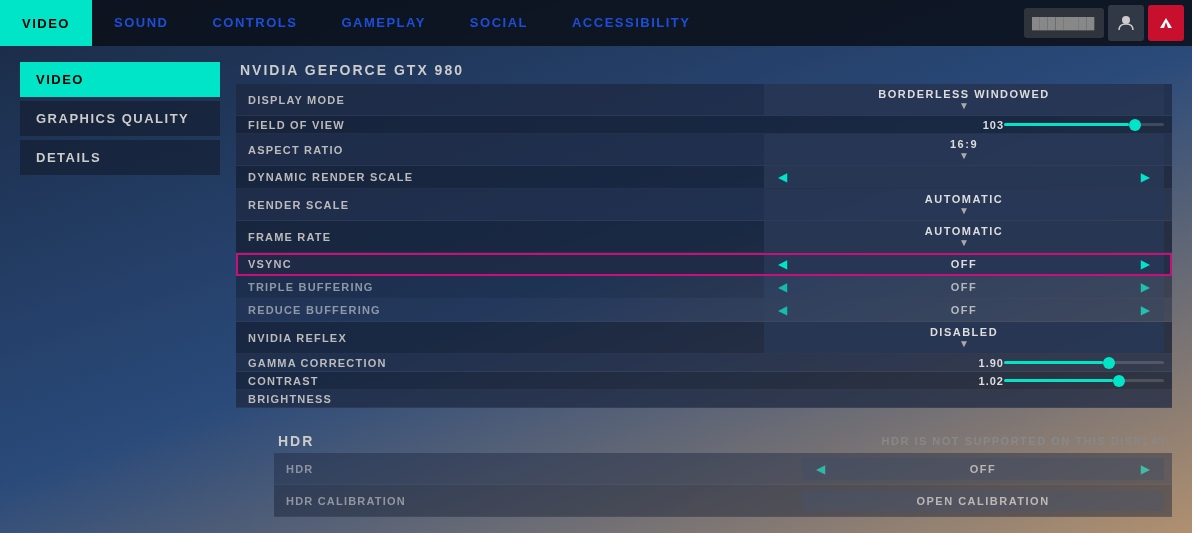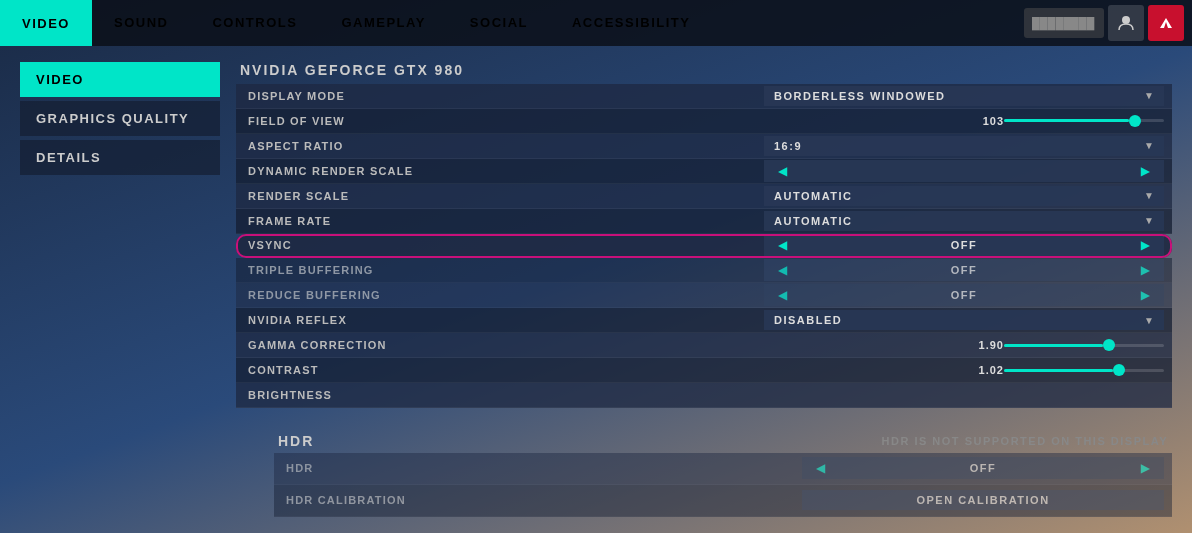--- a/index.html
+++ b/index.html
@@ -30,21 +30,21 @@
       height: 46px;
     }
 
     .nav-tab {
       display: flex;
       align-items: center;
       padding: 0 22px;
       font-size: 13px;
       font-weight: 700;
       letter-spacing: 1.5px;
-      color: #000000;
+      color: #1d4ed8;
       cursor: pointer;
       border-bottom: 2px solid transparent;
       text-transform: uppercase;
     }
 
     .nav-tab.active {
       background: #00e5c8;
       color: #000;
       border-bottom: none;
     }
@@ -155,21 +155,20 @@
 
     .settings-row:nth-child(even) {
       background: rgba(30, 40, 65, 0.75);
     }
 
     .settings-row.highlighted {
       background: rgba(30, 40, 65, 0.9);
       outline: 2px solid #c8107a;
       outline-offset: -2px;
       z-index: 2;
-      border-radius: 10px;
     }
 
     .setting-label {
       flex: 0 0 520px;
       padding: 0 12px;
       font-size: 11px;
       font-weight: 700;
       letter-spacing: 1.2px;
       color: #bbb;
       text-transform: uppercase;
@@ -186,20 +185,21 @@
 
     
     .dropdown-ctrl {
       display: flex;
       align-items: center;
       justify-content: space-between;
       width: 100%;
       background: rgba(40, 55, 85, 0.9);
       padding: 4px 10px;
       cursor: pointer;
+      flex-direction: column;
     }
 
     .dropdown-label {
       font-size: 11px;
       font-weight: 700;
       letter-spacing: 1.5px;
       color: #ddd;
       text-transform: uppercase;
     }
 

